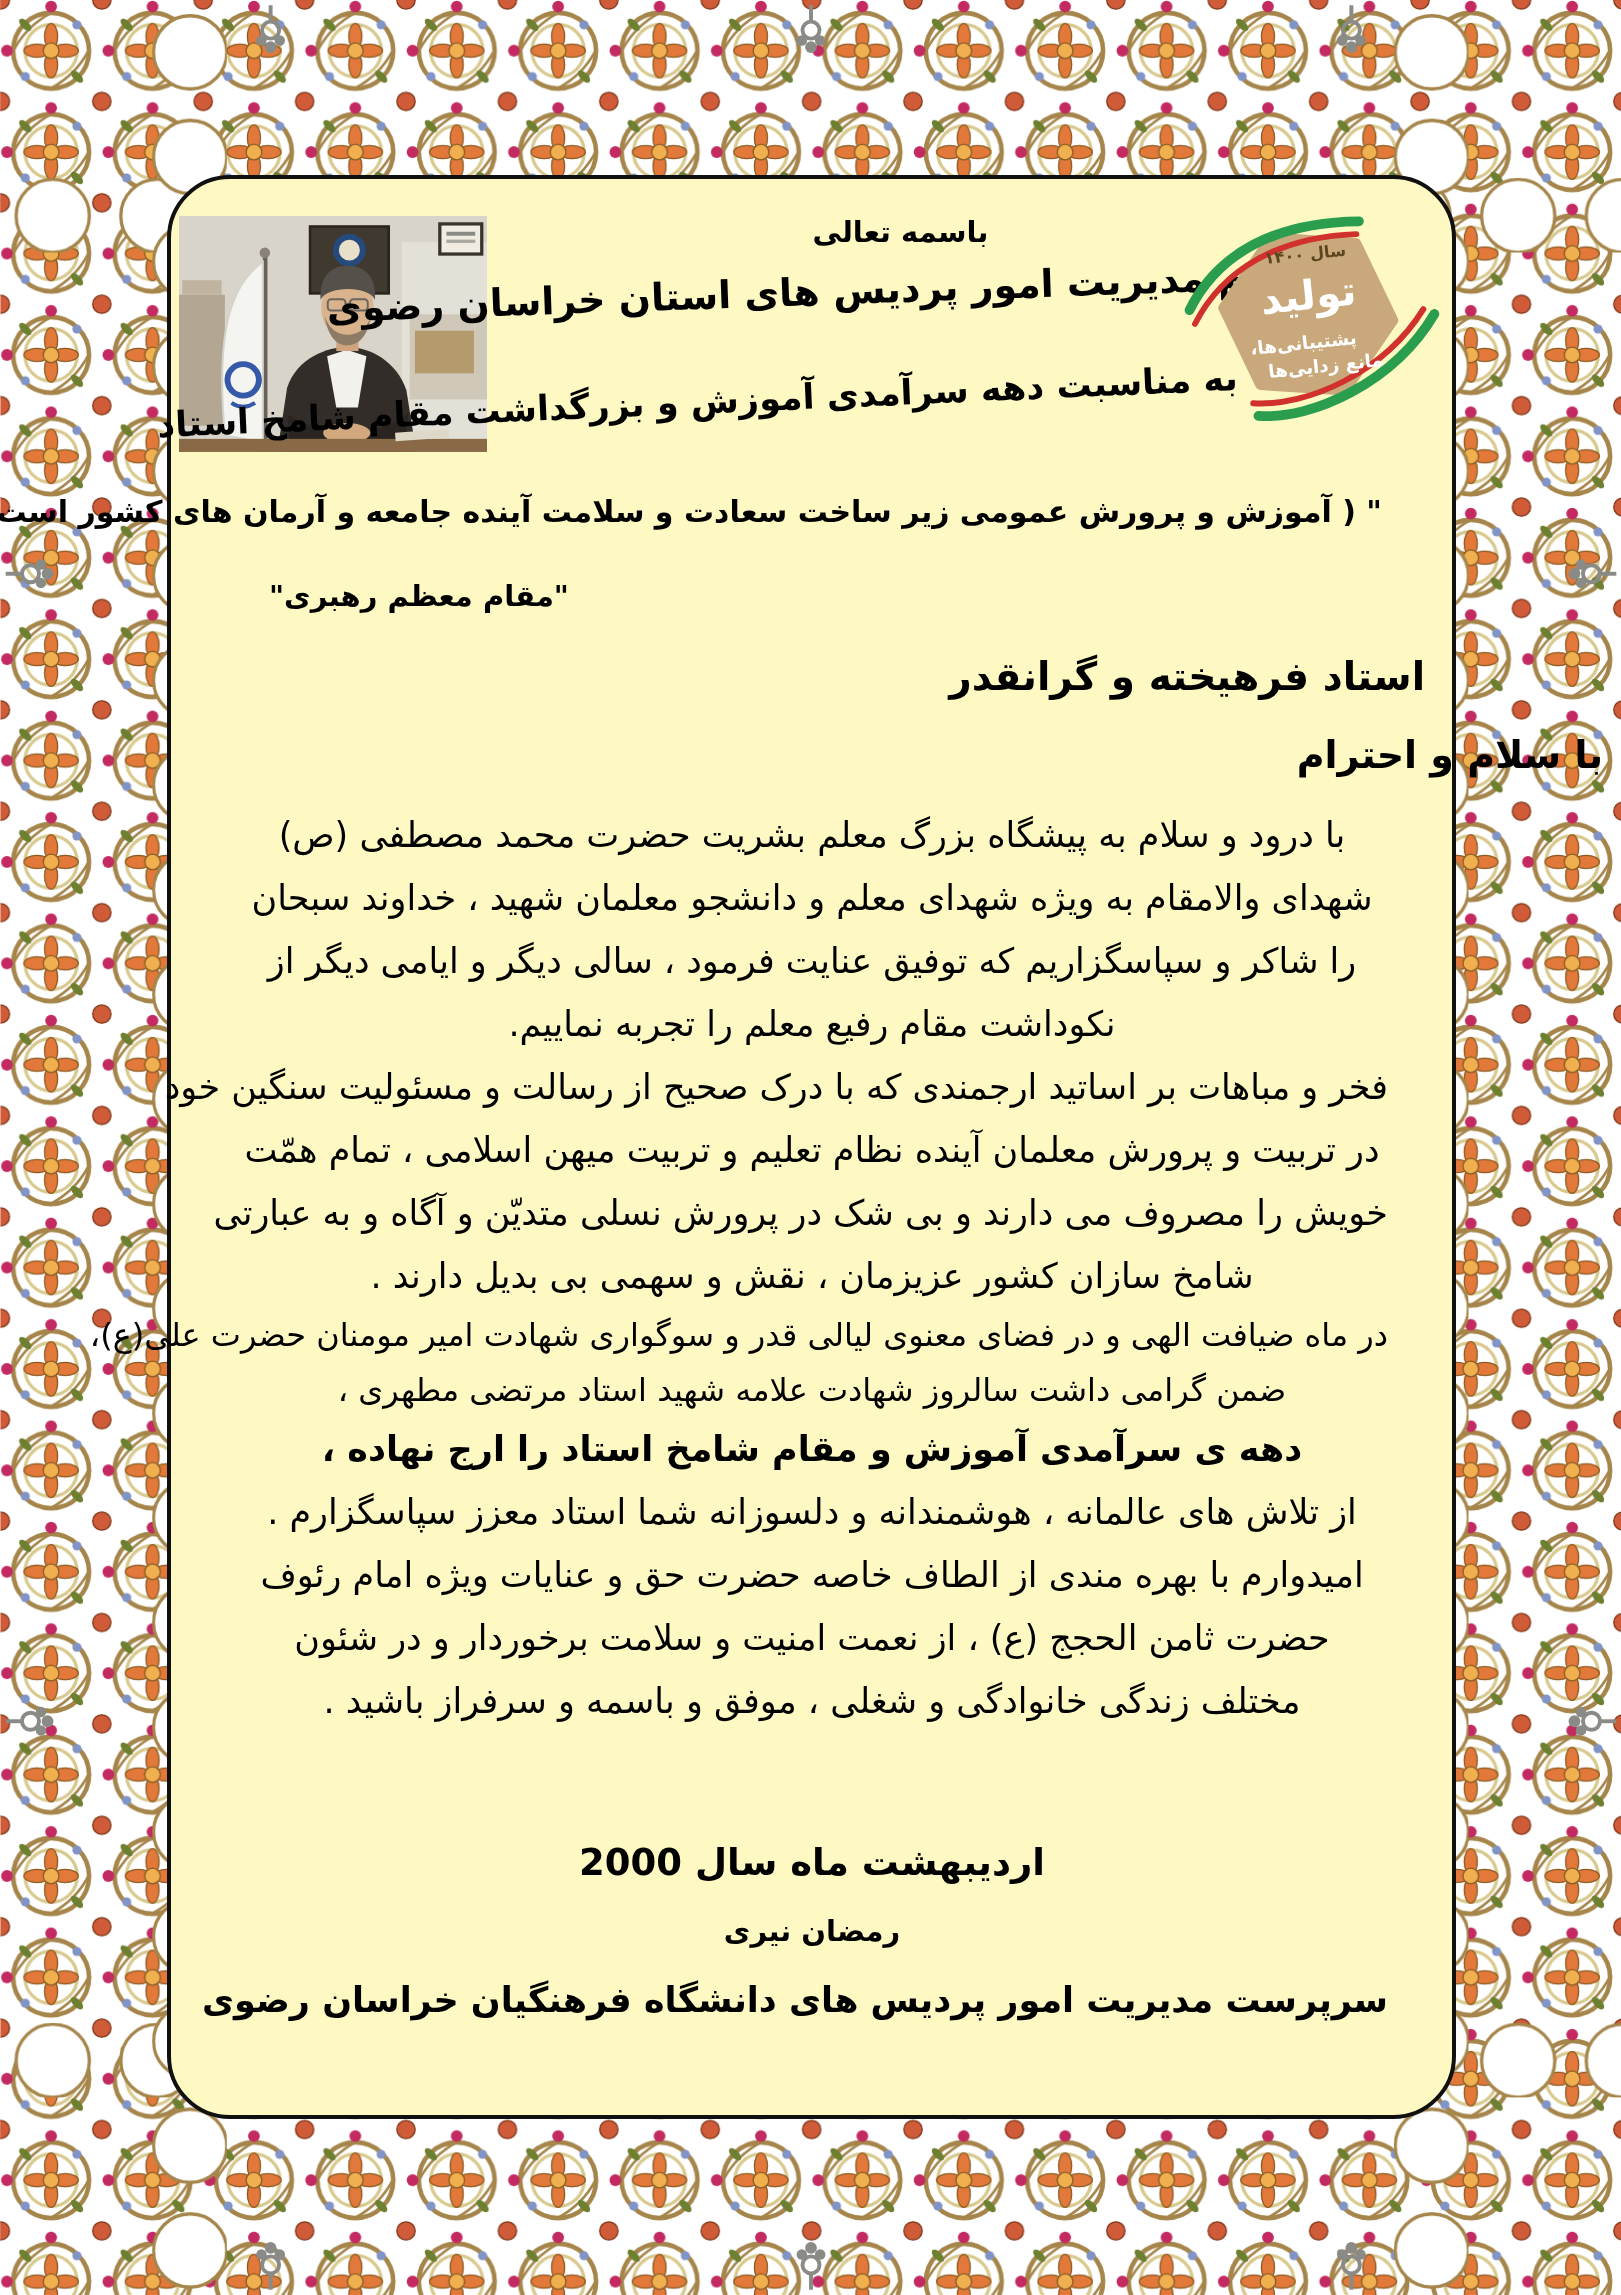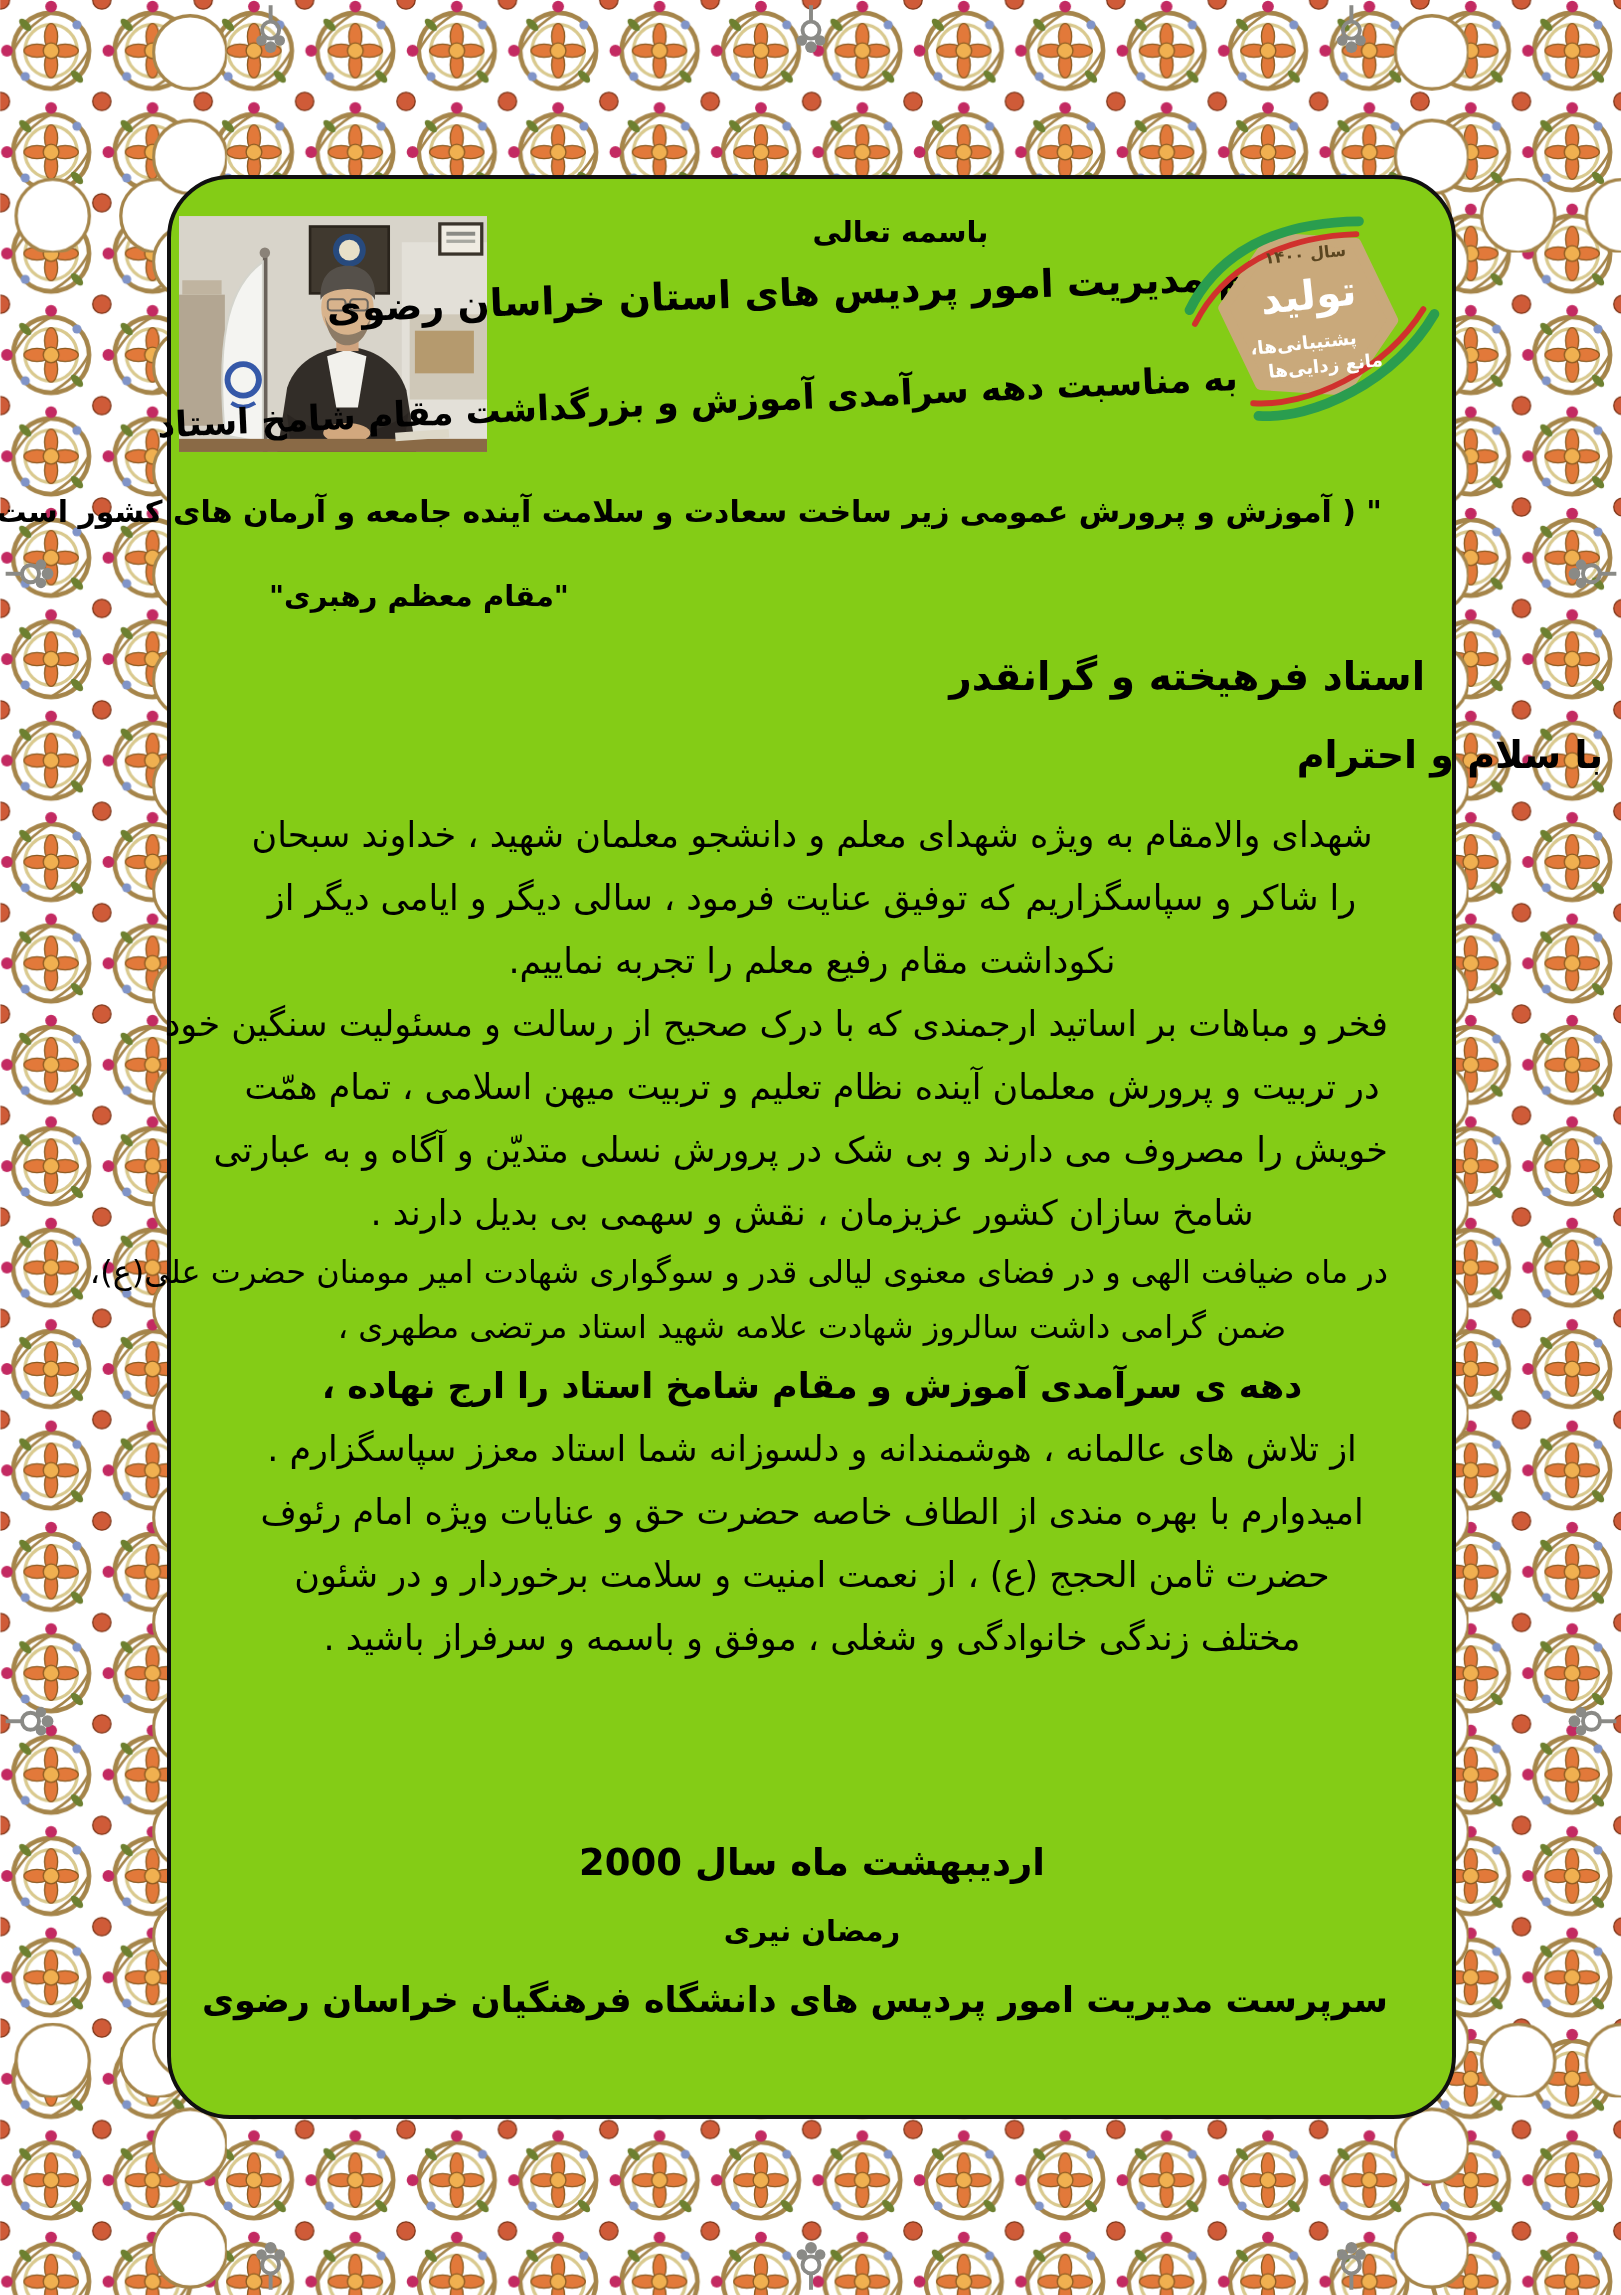--- a/index.html
+++ b/index.html
@@ -1,19 +1,19 @@
 <!DOCTYPE html>
 <html lang="fa" style="font-size:10.5px"><head>
 <meta charset="utf-8">
 <style>
   html,body{margin:0;padding:0;background:#fff;}
   .page{position:relative;width:1622px;height:2295px;background:#ffffff;overflow:hidden;
         font-family:"DejaVu Sans",sans-serif;}
   .border-art{position:absolute;left:0;top:0;width:1622px;height:2295px;z-index:0;}
-  .panel{position:absolute;left:167px;top:175px;width:1281px;height:1936px;background:#84cc16;
+  .panel{position:absolute;left:167px;top:175px;width:1281px;height:1936px;background:#fef9c3;
          border:4.6px solid #101010;border-radius:63px;z-index:2;direction:rtl;}
   .panel *{box-sizing:border-box;}
   .photo{position:absolute;left:7.9px;top:37px;width:308px;height:236px;}
   .hdr{position:absolute;left:340px;top:26px;width:779px;height:275px;text-align:center;color:#000;}
   .basmala{position:absolute;left:0;top:9.8px;width:100%;font-size:29px;font-weight:bold;}
   .callig1{position:absolute;left:0;top:62px;width:100%;font-size:38px;font-weight:bold;
            white-space:nowrap;transform:rotate(-2deg);}
   .callig2{position:absolute;left:0;top:170px;width:100%;font-size:35px;font-weight:bold;
            white-space:nowrap;transform:translateX(-52px) rotate(-2.5deg);}
   .logo{position:absolute;left:1000px;top:14.4px;width:281px;height:229px;}
@@ -182,20 +182,21 @@
       </g>
     </svg>
 
     <div class="quote">" ( آموزش و پرورش عمومی زیر ساخت سعادت و سلامت آینده جامعه و آرمان های کشور است.)</div>
     <div class="attrib">"مقام معظم رهبری"</div>
 
     <div class="salut">استاد فرهیخته و گرانقدر</div>
     <div class="greet">با سلام و احترام</div>
 
     <div class="body-text">
+      <div class="bline">با درود و سلام به پیشگاه بزرگ معلم بشریت حضرت محمد مصطفی (ص)</div>
       <div class="bline">شهدای والامقام به ویژه شهدای معلم و دانشجو معلمان شهید ، خداوند سبحان</div>
       <div class="bline">را شاکر و سپاسگزاریم که توفیق عنایت فرمود ، سالی دیگر و ایامی دیگر از</div>
       <div class="bline">نکوداشت مقام رفیع معلم را تجربه نماییم.</div>
       <div class="bline">فخر و مباهات بر اساتید ارجمندی که با درک صحیح از رسالت و مسئولیت سنگین خود</div>
       <div class="bline">در تربیت و پرورش معلمان آینده نظام تعلیم و تربیت میهن اسلامی ، تمام همّت</div>
       <div class="bline">خویش را مصروف می دارند و بی شک در پرورش نسلی متدیّن و آگاه و به عبارتی</div>
       <div class="bline">شامخ سازان کشور عزیزمان ، نقش و سهمی بی بدیل دارند .</div>
       <div class="bline tight">در ماه ضیافت الهی و در فضای معنوی لیالی قدر و سوگواری شهادت امیر مومنان حضرت علی(ع)،</div>
       <div class="bline tight">ضمن گرامی داشت سالروز شهادت علامه شهید استاد مرتضی مطهری ،</div>
       <div class="bline bold">دهه ی سرآمدی آموزش و مقام شامخ استاد را ارج نهاده ،</div>

